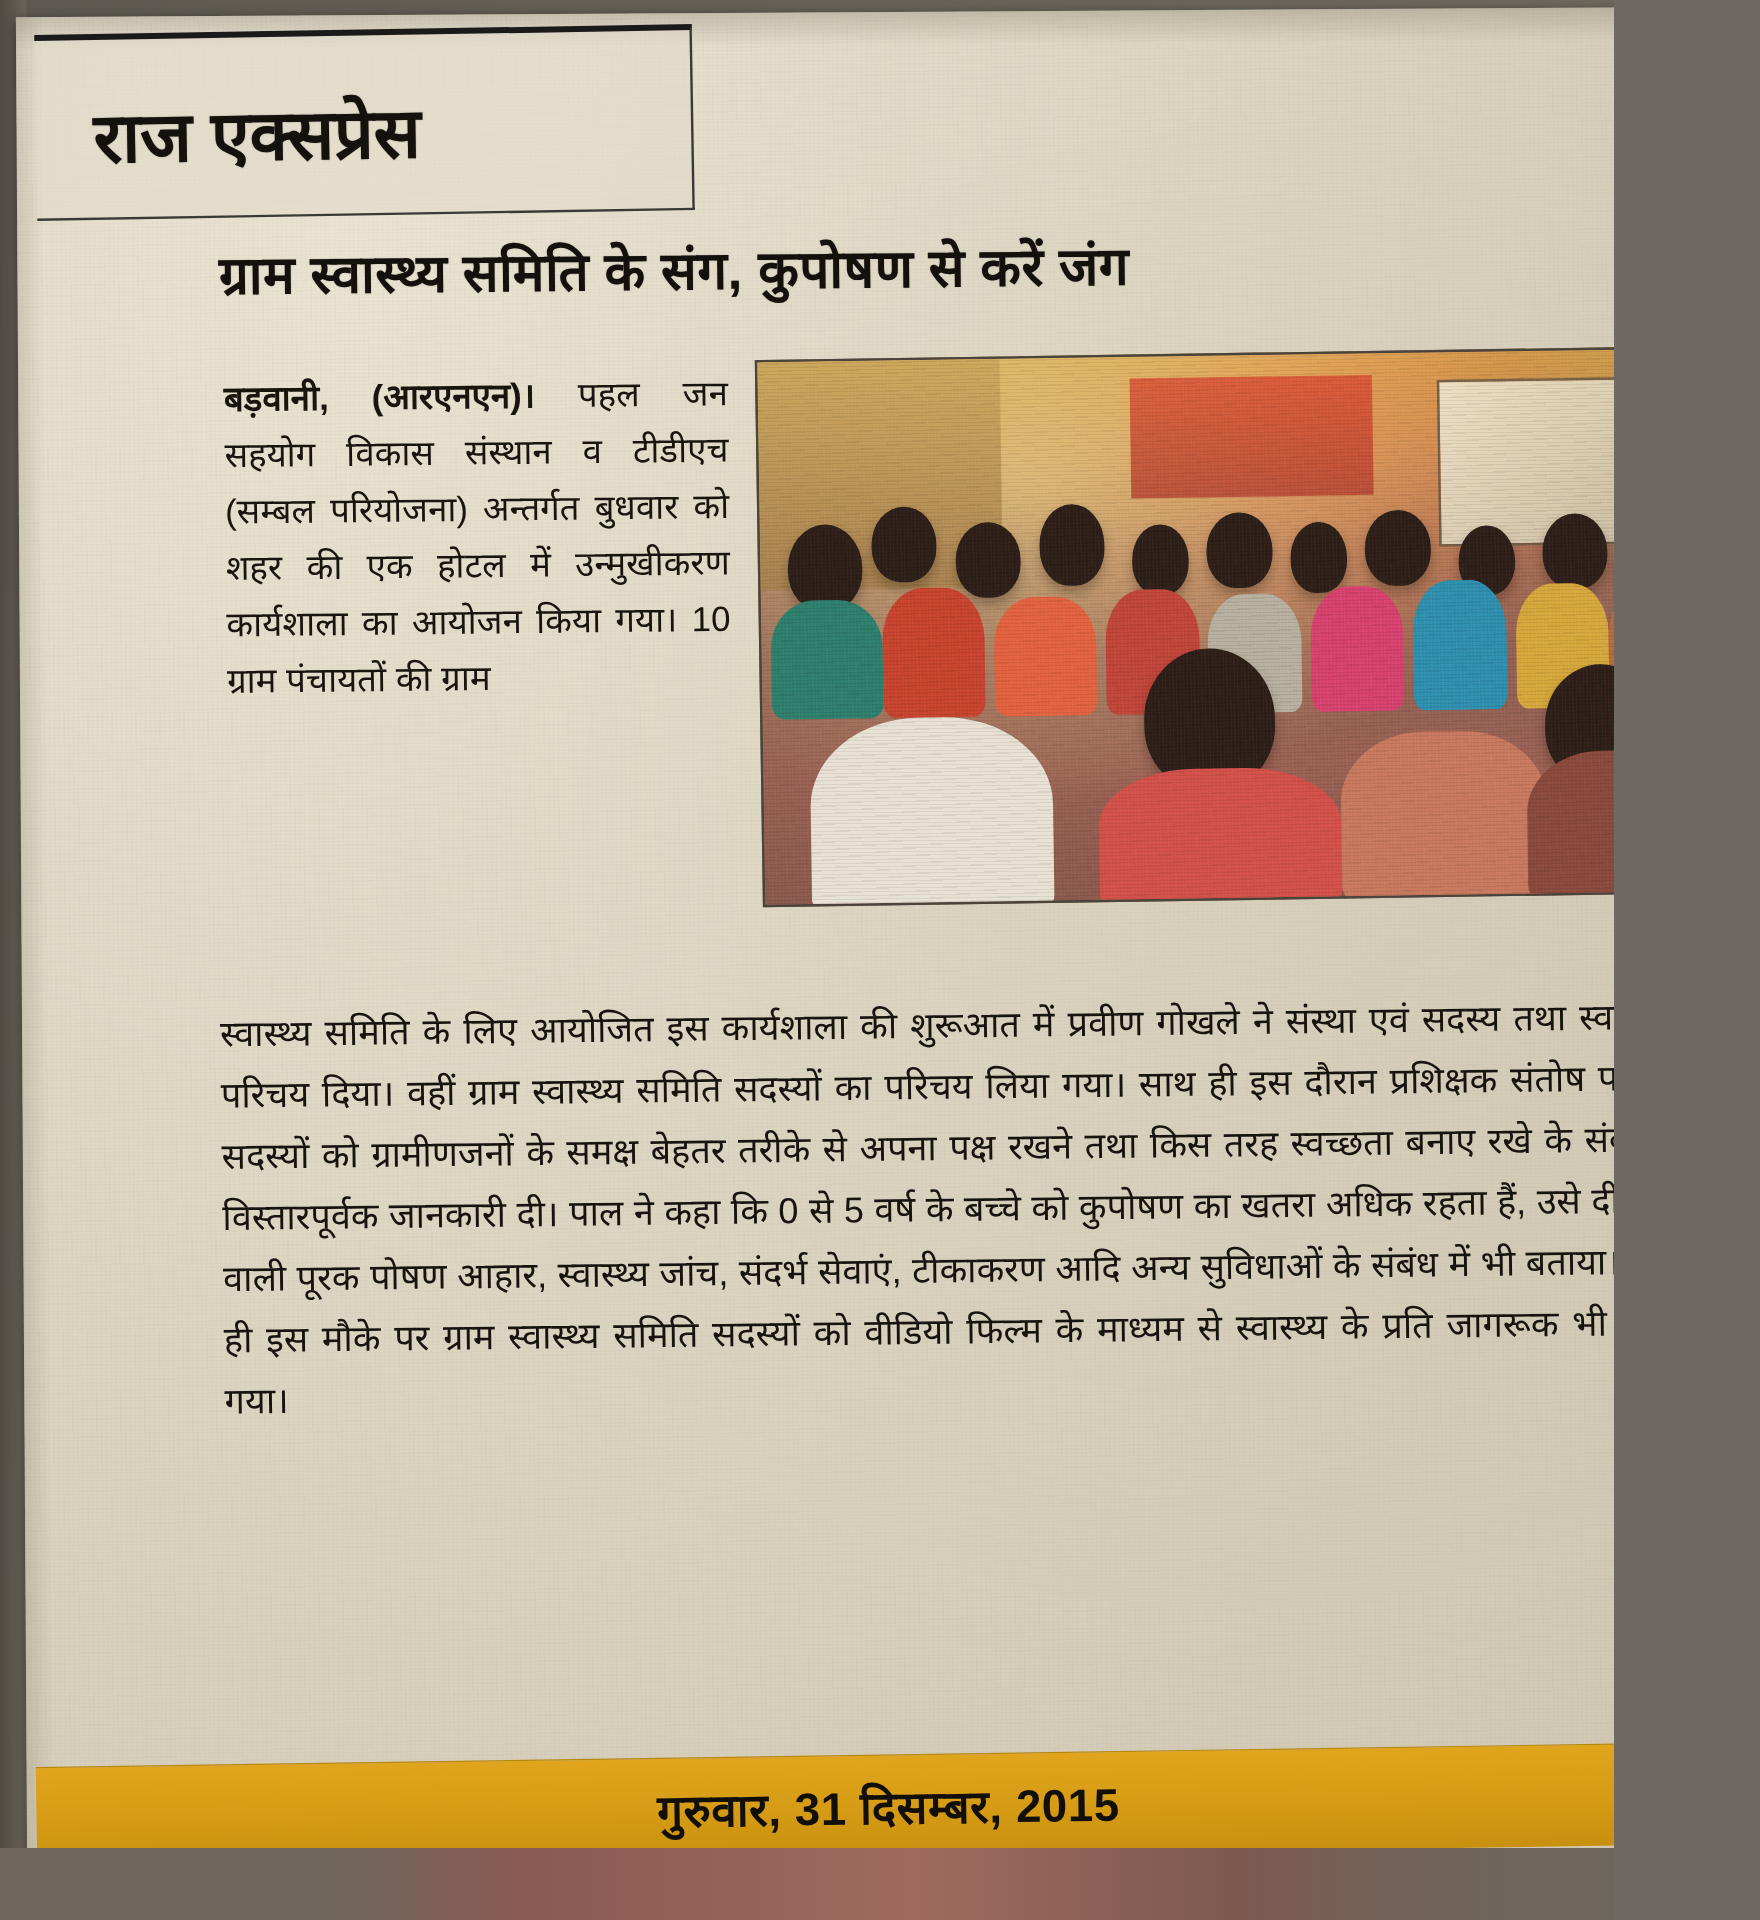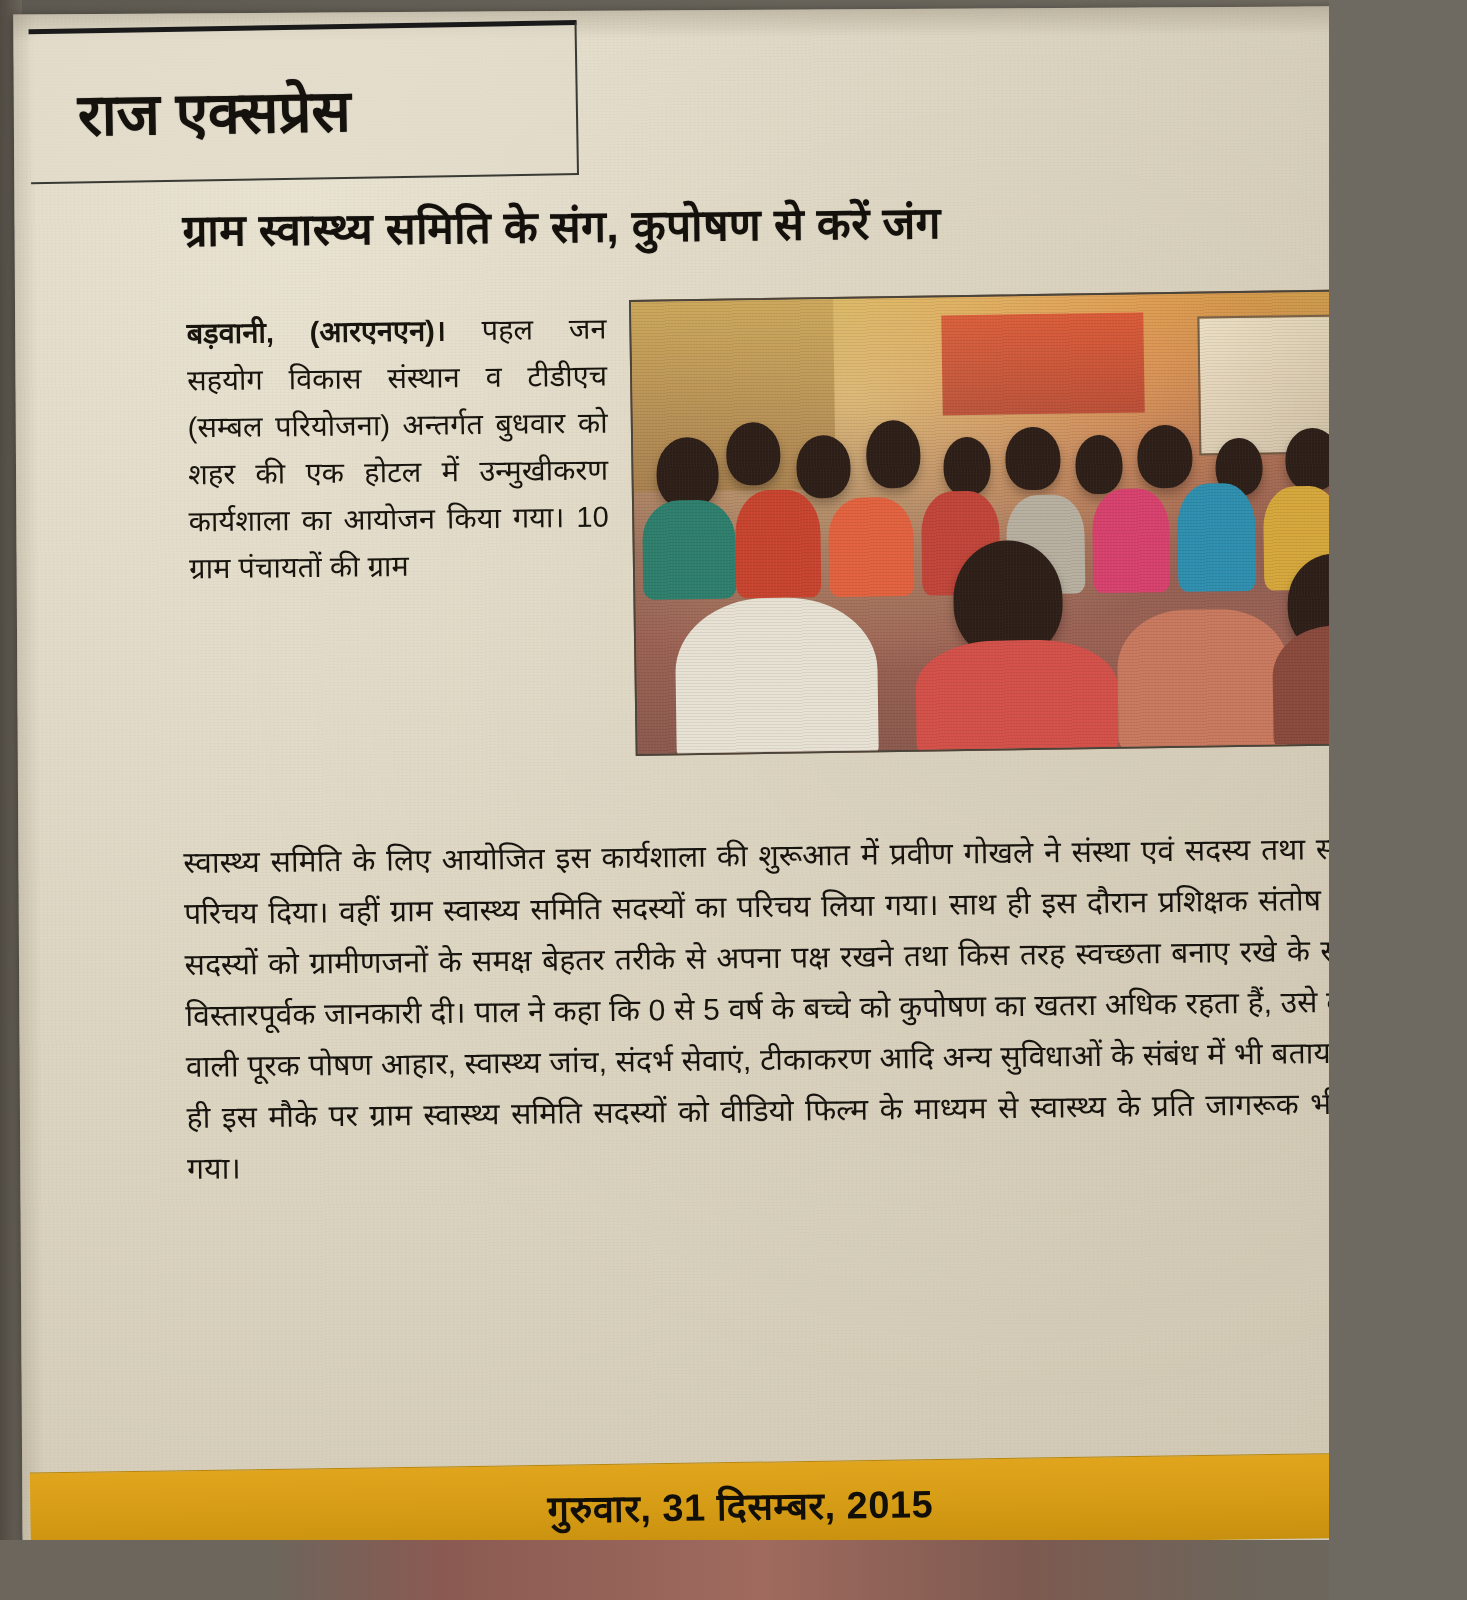--- a/index.html
+++ b/index.html
@@ -15,20 +15,21 @@
   }
 
   
   .page {
     position: relative;
     width: 1329px;
     height: 1600px;
     background:
       linear-gradient(135deg, #5d5950 0%, #6b665c 35%, #7a7468 70%, #5f5a51 100%);
     overflow: hidden;
+    padding-left: 16px;
   }
 
   
   .clipping {
     position: absolute;
     left: 18px;
     top: 10px;
     width: 1428px;
     height: 1568px;
     transform: rotate(-0.35deg);

